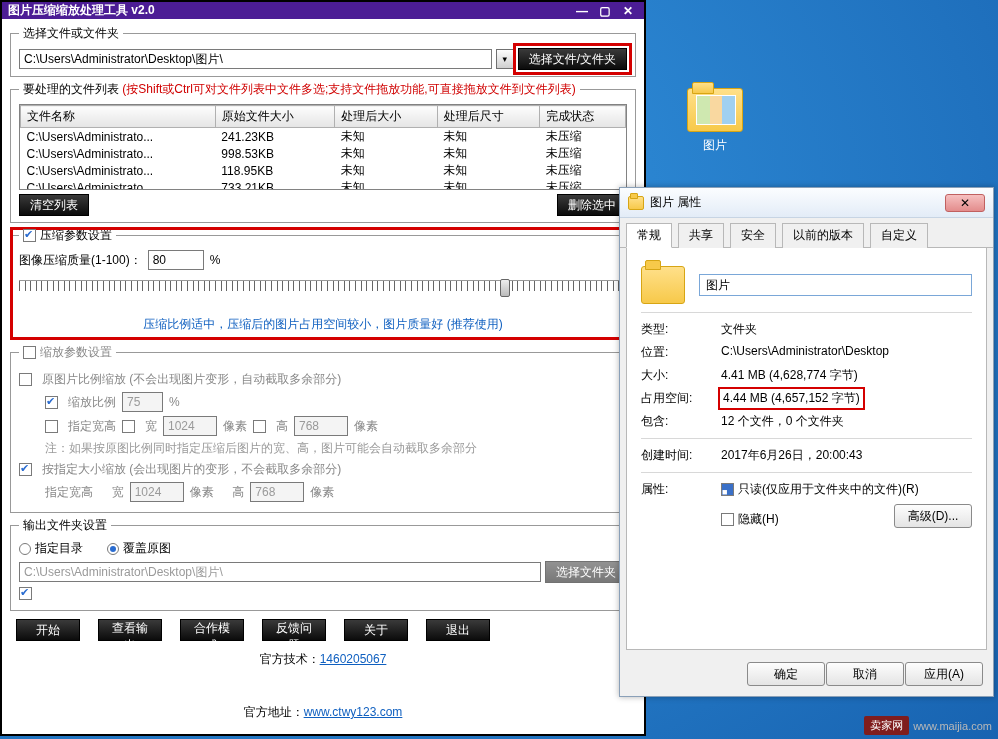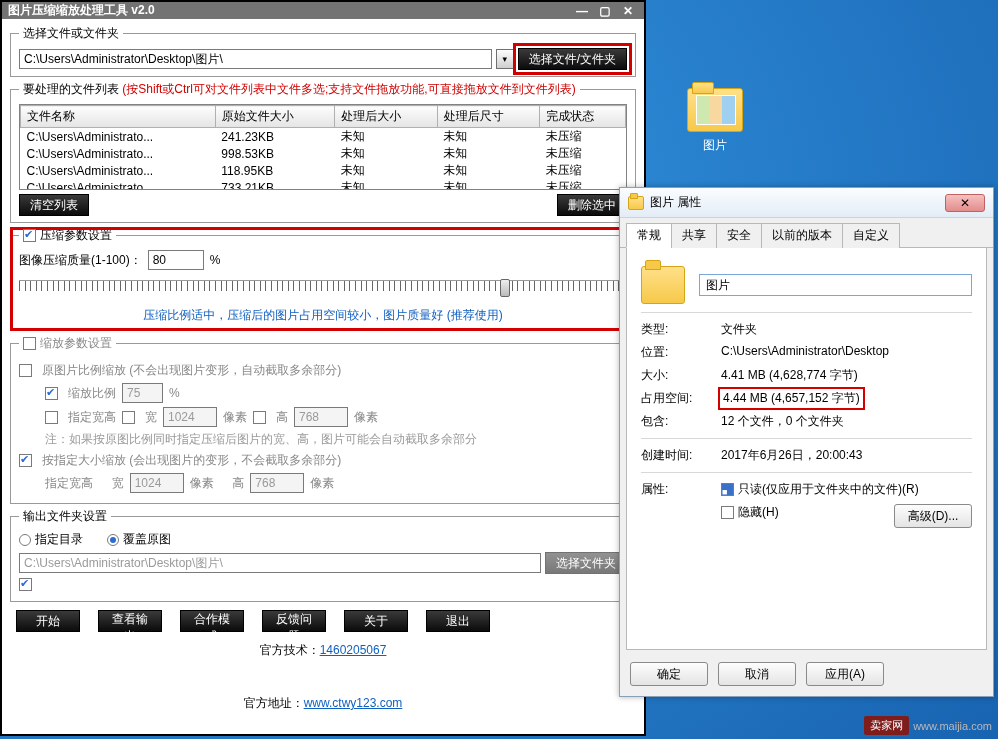--- a/index.html
+++ b/index.html
@@ -8,21 +8,21 @@
 
 .desktop { position: absolute; inset: 0; background: radial-gradient(120% 120% at 20% 30%, #45a9d8 0%, #2b86d2 35%, #145caa 100%); }
 .desk-icon { position: absolute; left: 675px; top: 88px; width: 80px; text-align: center; color: #fff; }
 .desk-icon .folder { width: 56px; height: 44px; margin: 0 auto 4px; background: linear-gradient(#ffe08a,#f7c94a); border: 1px solid #d7a514; border-radius: 3px; position: relative; }
 .desk-icon .folder:before { content:""; position:absolute; left:4px; top:-7px; width:20px; height:10px; background:linear-gradient(#ffe08a,#f7c94a); border:1px solid #d7a514; border-radius:2px 2px 0 0; }
 .desk-icon .folder .thumb { position:absolute; left:8px; top:6px; width:40px; height:30px; background: linear-gradient(90deg,#cfe8b0 33%,#f9d8a0 33% 66%,#a0d0f0 66%); border:1px solid #fff; }
 .desk-icon .lbl { background: rgba(0,0,0,0); padding:1px 2px; }
 
 
 .app { position: absolute; left: 0; top: 0; width: 646px; height: 736px; background: #fff; border: 2px solid #000; display: flex; flex-direction: column; }
-.titlebar { height: 26px; background: #737373; color: #fff; font-weight: bold; display: flex; align-items: center; padding: 0 6px; }
+.titlebar { height: 26px; background: #4c1d95; color: #fff; font-weight: bold; display: flex; align-items: center; padding: 0 6px; }
 .titlebar .ttl { flex: 1; }
 .winbtn { width: 20px; height: 16px; display:inline-flex; align-items:center; justify-content:center; margin-left:3px; font-family: Arial; }
 .winbtn.min:before{content:"—";} .winbtn.max:before{content:"▢";} .winbtn.close:before{content:"✕";}
 
 .content { padding: 6px 8px 4px 8px; flex:1; display:flex; flex-direction:column; gap:4px; }
 
 fieldset { border: 1px solid #999; margin: 0; padding: 6px 8px; position: relative; }
 fieldset.disabled { color: #888; }
 legend { padding: 0 4px; font-size: 12px; }
 
@@ -43,21 +43,21 @@
 td { padding:0 6px; border:0; white-space:nowrap; }
 .toolbar { display:flex; justify-content:space-between; margin-top:4px; }
 
 
 .qrow { display:flex; align-items:center; gap:6px; }
 .qrow input { width:56px; }
 .ruler { margin-top:10px; height:24px; position:relative; border-top:1px solid #999; }
 .ruler .ticks { position:absolute; left:0; right:0; top:0; height:10px; background: repeating-linear-gradient(90deg,#666 0 1px, transparent 1px 5.6px); }
 .ruler .ticks2 { position:absolute; left:0; right:0; top:0; height:6px; background: repeating-linear-gradient(90deg,#666 0 1px, transparent 1px 56px); }
 .ruler .knob { position:absolute; top:-2px; left:80%; transform:translateX(-50%); width:10px; height:18px; background:linear-gradient(#eee,#bbb); border:1px solid #666; border-radius:2px; }
-.hint { text-align:center; color:#1060c0; margin-top:3px; }
+.hint { text-align:center; color:#1060c0; margin-top:12px; }
 
 .disabled input { background:#f4f4f4; color:#9a9a9a; }
 .row { display:flex; align-items:center; gap:6px; margin:4px 0; }
 .indent { margin-left: 26px; }
 .note { color:#9a9a9a; margin:4px 0 4px 26px; }
 
 
 .radio-row { display:flex; gap:24px; align-items:center; }
 
 
@@ -74,36 +74,36 @@
 .wm .url { color:#b8b8b8; font-size:11px; }
 
 
 .propwin { position:absolute; left:619px; top:187px; width:375px; height:510px; background:#f0f0f0; border:1px solid #8aa0b8; box-shadow:0 0 6px rgba(0,0,0,.3); display:flex; flex-direction:column; }
 .propwin .ptitle { height:30px; background:linear-gradient(#fbfdff,#e3ecf7); display:flex; align-items:center; padding:0 8px; border-bottom:1px solid #c7d4e3; }
 .ptitle .picon { width:16px; height:14px; background:linear-gradient(#ffe08a,#f7c94a); border:1px solid #d7a514; border-radius:2px; margin-right:6px; position:relative; }
 .ptitle .picon:before { content:""; position:absolute; left:1px; top:-4px; width:6px; height:4px; background:#f7c94a; border:1px solid #d7a514; border-radius:1px 1px 0 0; }
 .ptitle .txt { flex:1; }
 .ptitle .pclose { width:40px; height:18px; background:linear-gradient(#f6c0c0,#e38c8c); border:1px solid #c06060; border-radius:3px; display:flex; align-items:center; justify-content:center; font-family:Arial; }
 
-.tabs { display:flex; border-bottom:1px solid #b8b8b8; padding:4px 6px 0; gap:0; background:#f0f0f0; }
+.tabs { display:flex; border-bottom:1px solid #b8b8b8; padding:4px 6px 0; gap:7px; background:#f0f0f0; }
 .tab { border:1px solid #b8b8b8; border-bottom:none; padding:3px 10px; background:#f0f0f0; margin-right:-1px; position:relative; top:1px; }
 .tab.active { background:#fff; border-bottom:1px solid #fff; }
 
 .pbody { flex:1; background:#fff; margin:0 6px 6px; border:1px solid #b8b8b8; border-top:none; padding:12px 14px; }
 .prow { display:flex; margin:6px 0; }
 .prow .k { width:80px; }
 .prow .v { flex:1; }
 hr { border:none; border-top:1px solid #d8d8d8; margin:8px 0; }
 .bigicon { width:44px; height:38px; background:linear-gradient(#ffe08a,#f7c94a); border:1px solid #d7a514; border-radius:3px; position:relative; }
 .bigicon:before{content:"";position:absolute;left:3px;top:-7px;width:14px;height:8px;background:#f7c94a;border:1px solid #d7a514;border-radius:2px 2px 0 0;}
 .propname { border:1px solid #7aa7d8; height:22px; padding:2px 6px; margin-left:14px; flex:1; }
 
 .redhl { outline:2px solid #d40000; outline-offset:1px; display:inline-block; padding:0 2px; }
 
-.pbuttons { display:flex; gap:10px; padding:6px 10px 10px; }
+.pbuttons { display:flex; justify-content:flex-end; gap:1px; padding:6px 10px 10px; }
 .winbutton { min-width:78px; height:24px; background:linear-gradient(#fdfdfd,#e4e4e4); border:1px solid #8a8a8a; border-radius:3px; cursor:pointer; }
 
 .chk { width:13px; height:13px; border:1px solid #7a7a7a; display:inline-block; vertical-align:middle; margin-right:4px; position:relative; background:#fff; }
 .chk.checked:before { content:"✔"; position:absolute; left:0; top:-2px; font-size:11px; color:#2a6cd0; }
 .chk.filled { background:#3a70c8; }
 .chk.filled:before { content:"■"; color:#fff; left:1px; top:-1px; font-size:9px; }
 .radio { width:12px; height:12px; border:1px solid #7a7a7a; border-radius:50%; display:inline-block; vertical-align:middle; margin-right:4px; position:relative; background:#fff; }
 .radio.on:before { content:""; position:absolute; left:2px; top:2px; width:6px; height:6px; background:#2a6cd0; border-radius:50%; }
 </style>
 </head>
@@ -322,21 +322,21 @@
     <hr>
     <div class="prow">
         <div class="k">创建时间:</div>
         <div class="v">2017年6月26日，20:00:43</div>
       </div>
     <hr>
     <div class="prow">
       <div class="k">属性:</div>
       <div class="v">
         <div><span class="chk filled"></span><span>只读(仅应用于文件夹中的文件)(R)</span></div>
-        <div style="margin-top:6px; display:flex; align-items:flex-start; justify-content:space-between;">
+        <div style="margin-top:6px; display:flex; align-items:flex-end; justify-content:space-between;">
           <span><span class="chk"></span><span>隐藏(H)</span></span>
           <button class="winbutton">高级(D)...</button>
         </div>
       </div>
     </div>
   </div>
   <div class="pbuttons">
     <button class="winbutton">确定</button>
     <button class="winbutton">取消</button>
     <button class="winbutton">应用(A)</button>

